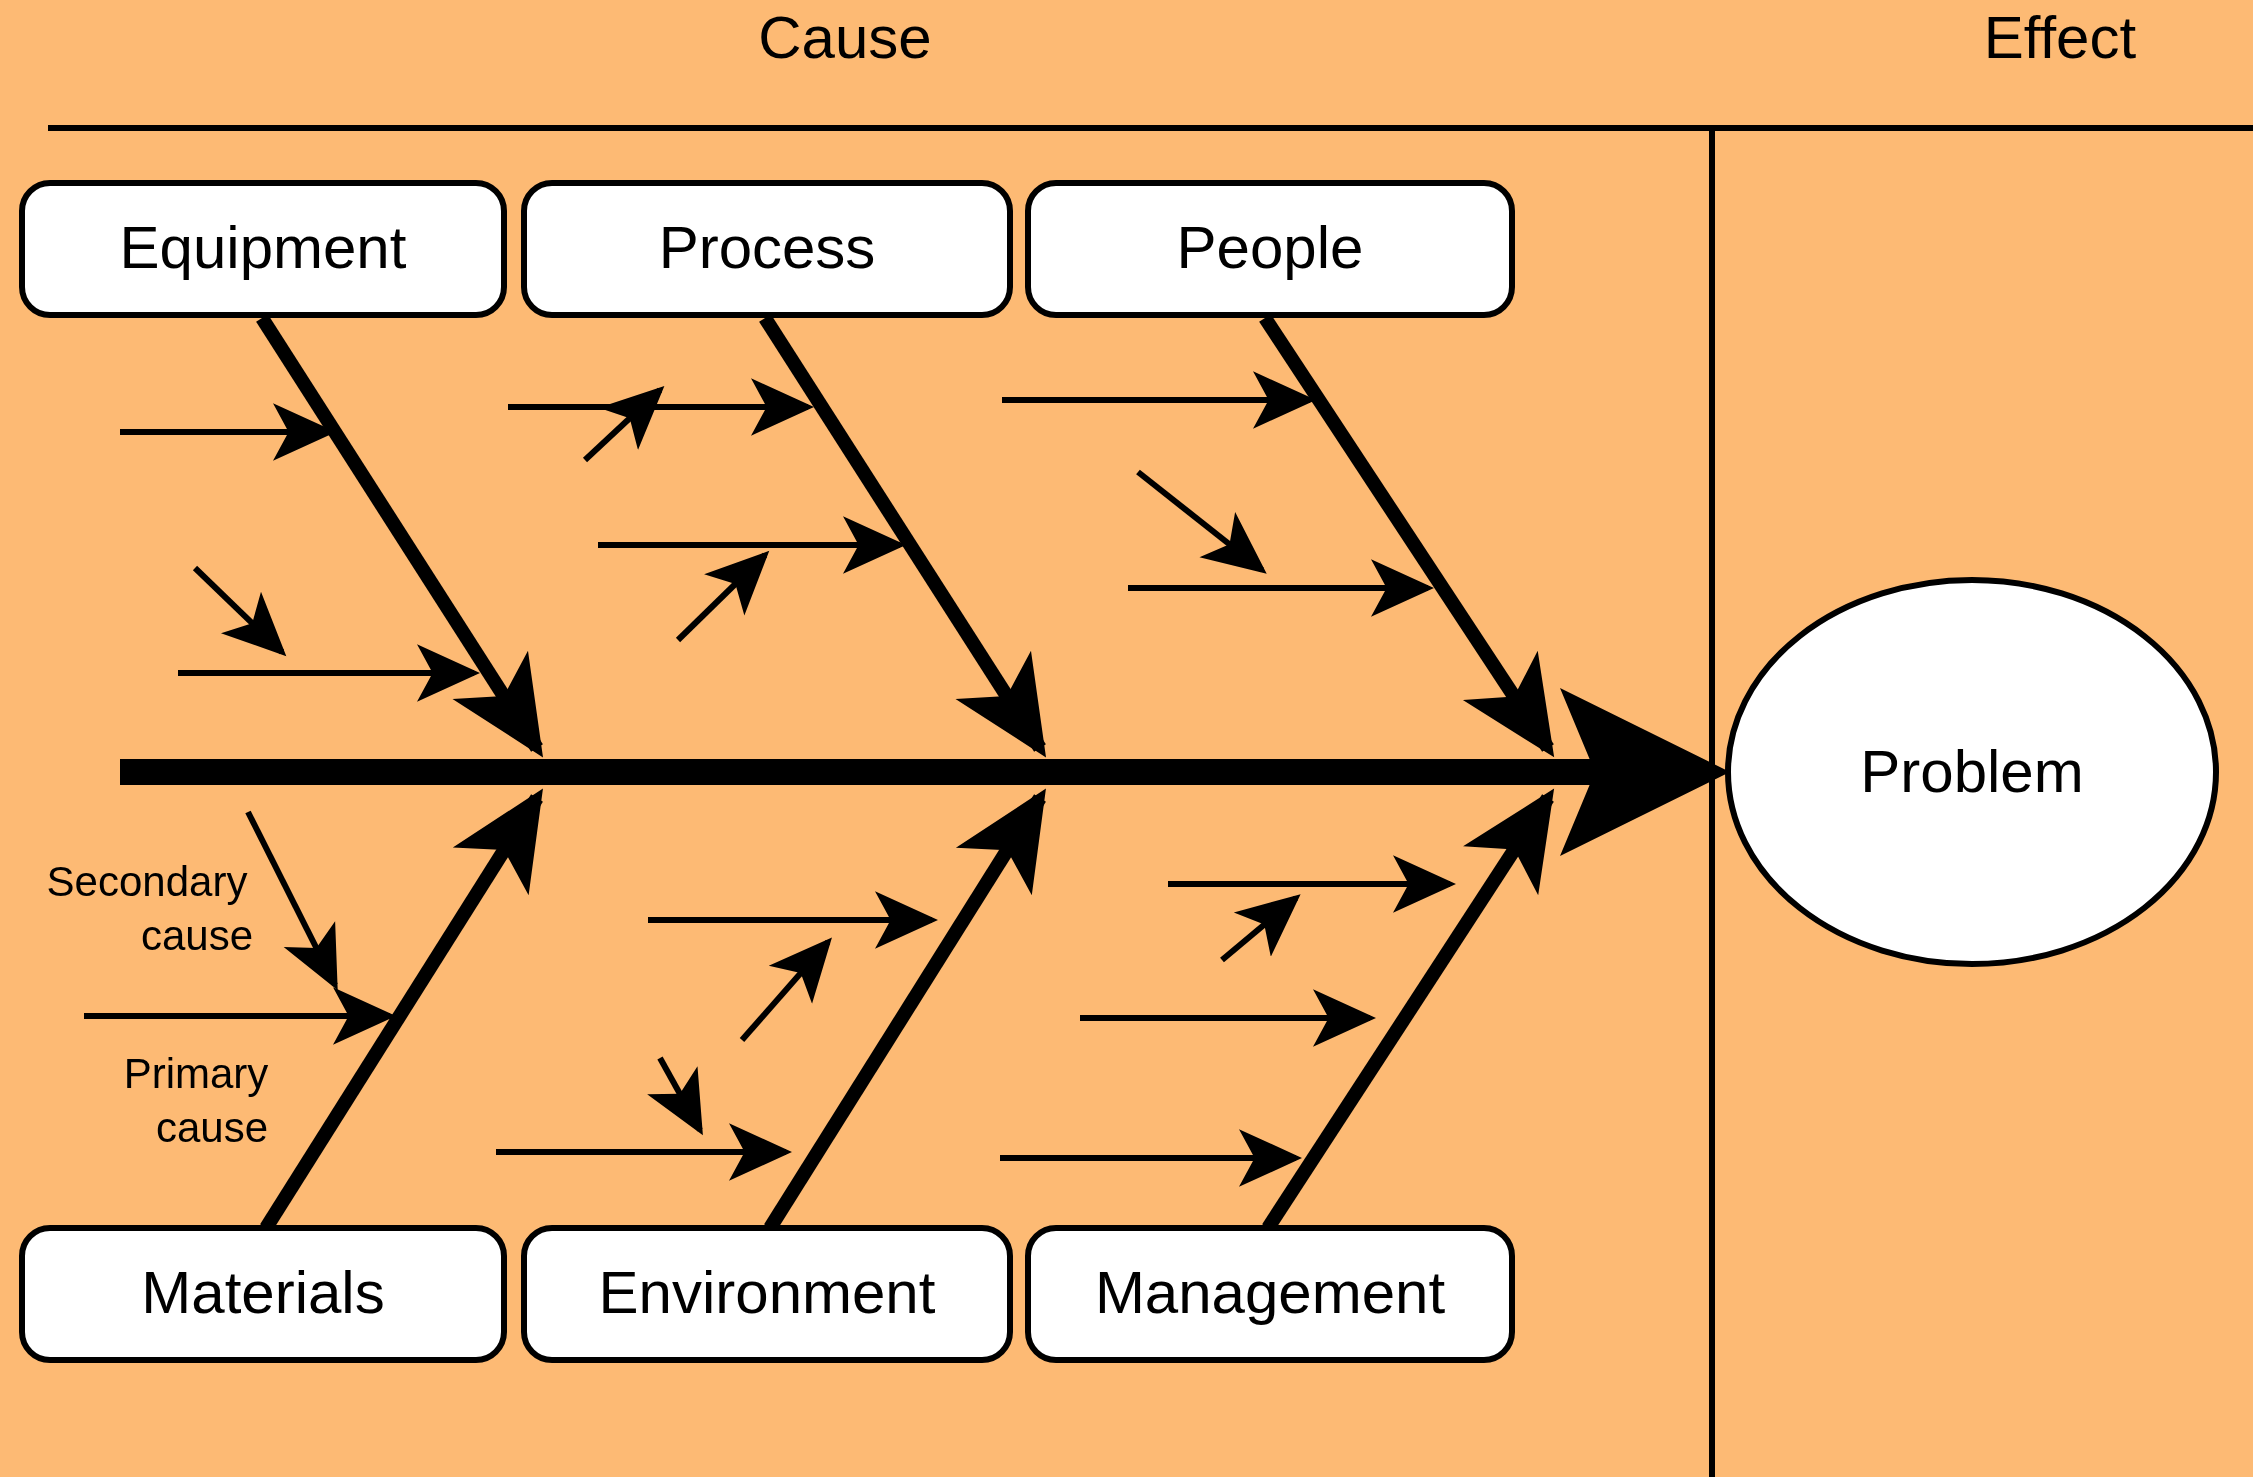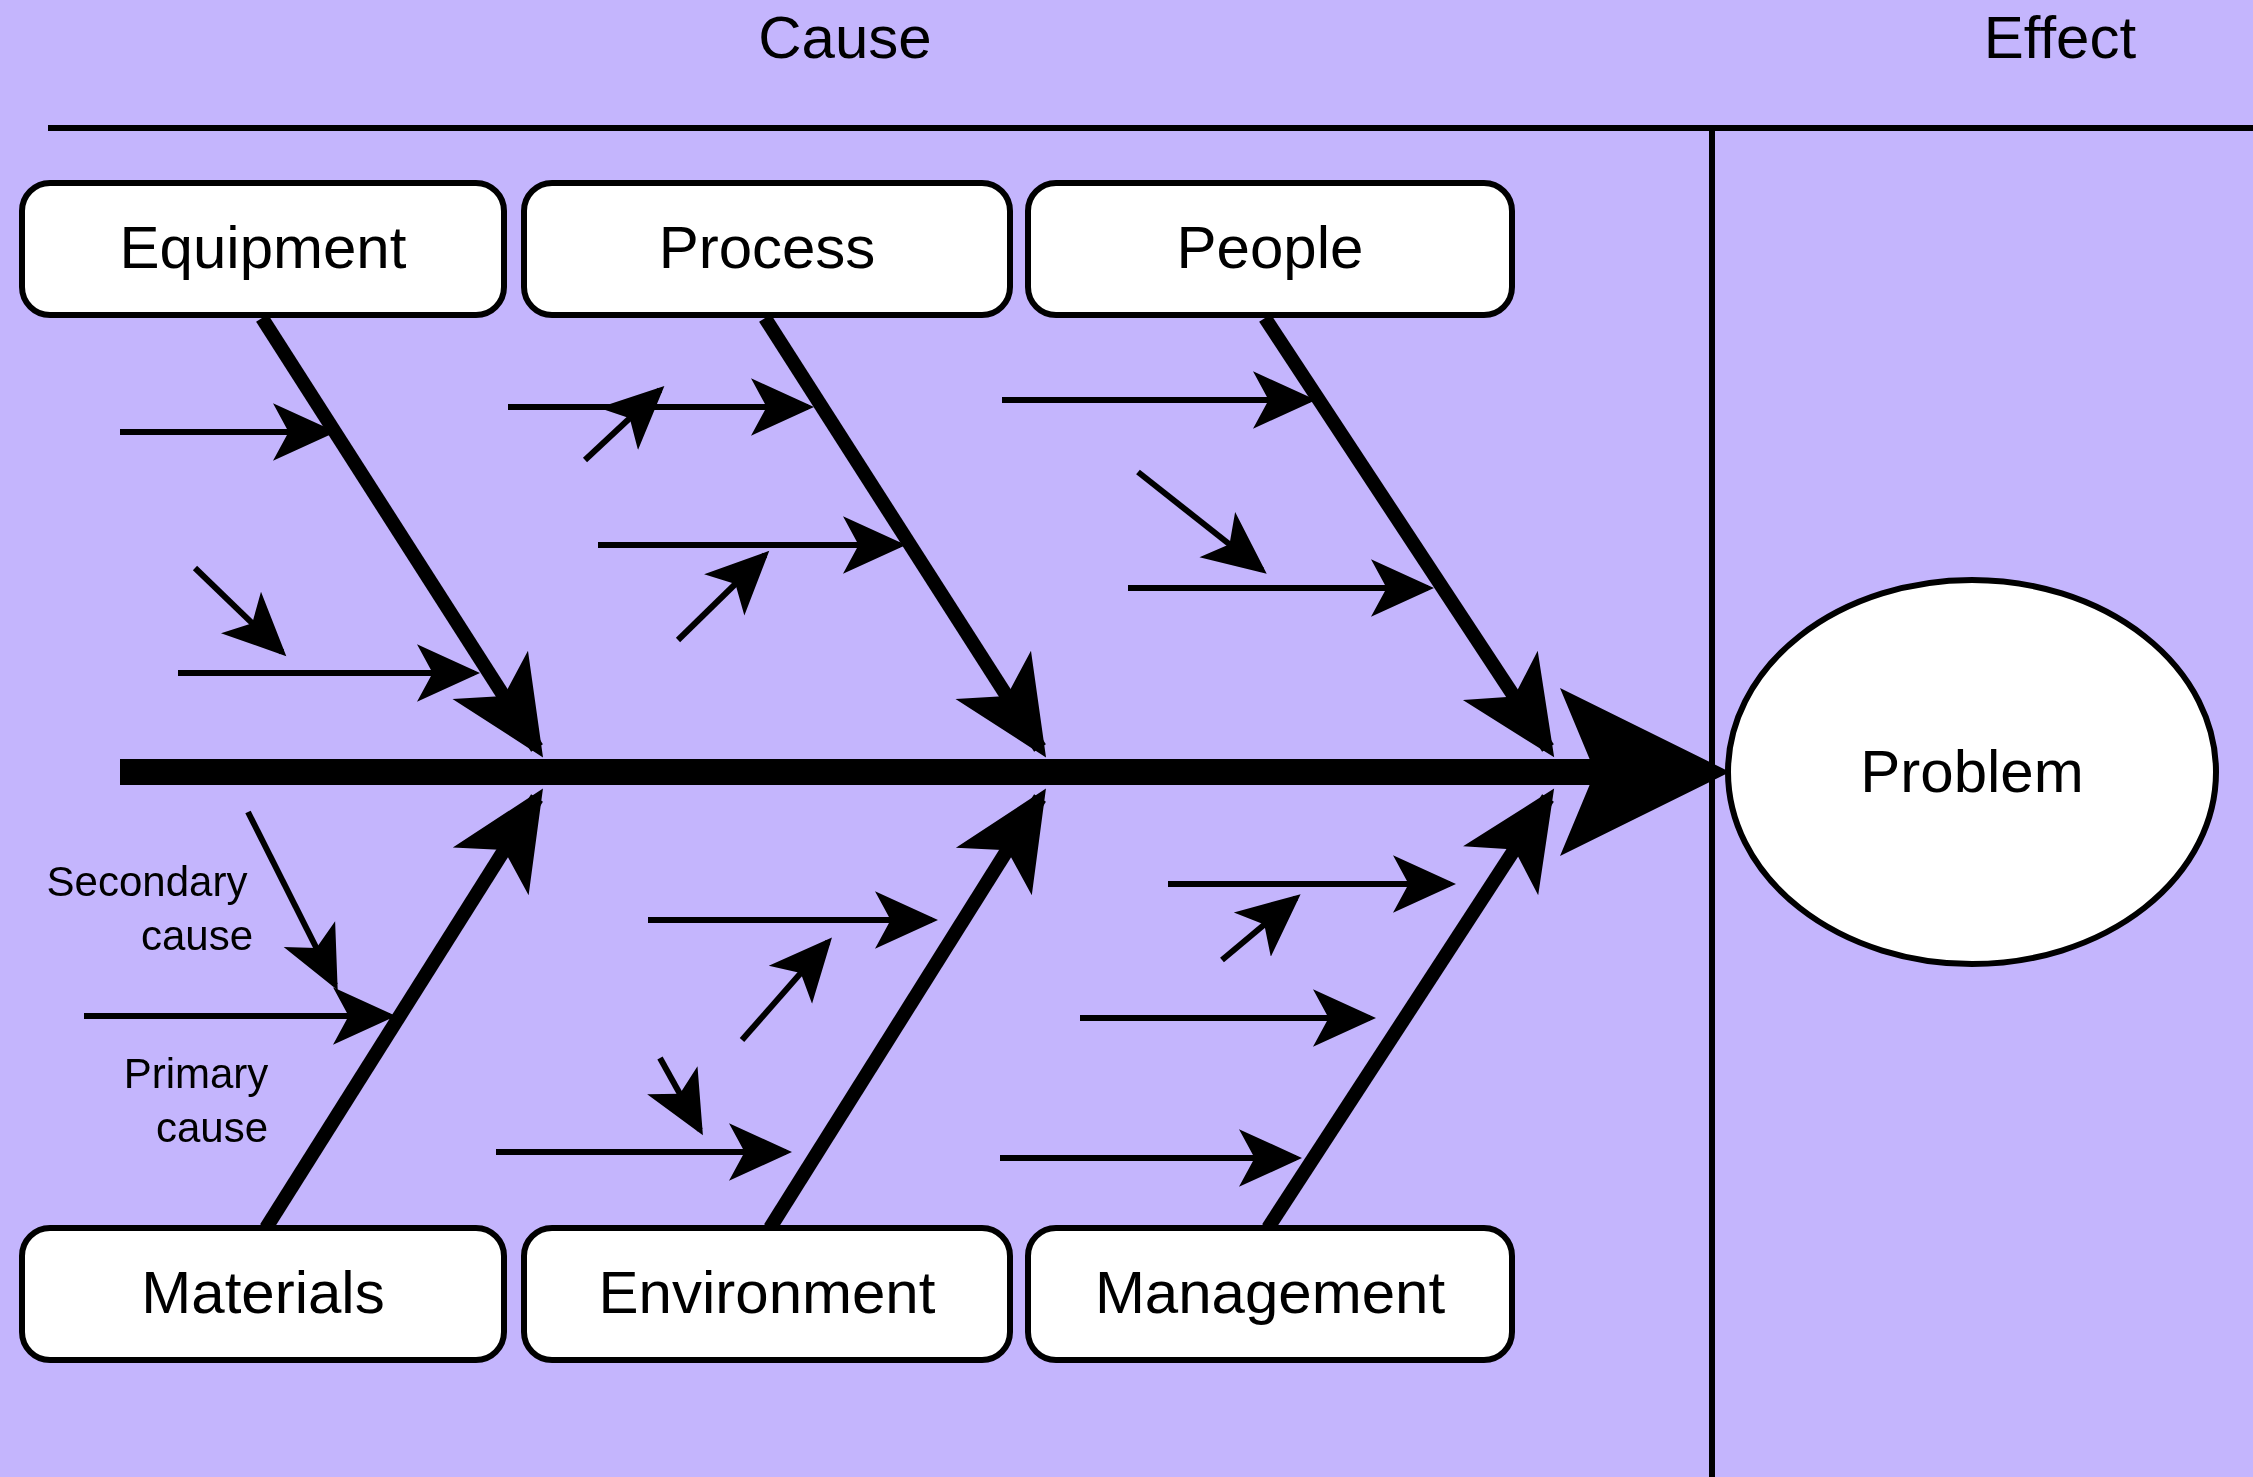--- a/index.html
+++ b/index.html
@@ -9,21 +9,21 @@
     background: #ffffff;
   }
   body {
     font-family: "Liberation Sans", sans-serif;
     color: #000000;
   }
   #stage {
     position: relative;
     width: 2253px;
     height: 1477px;
-    background: #c4b5fd;
+    background: #fdba74;
     overflow: hidden;
   }
   #fishbone {
     position: absolute;
     top: 0;
     left: 0;
     width: 2253px;
     height: 1477px;
     display: block;
   }

